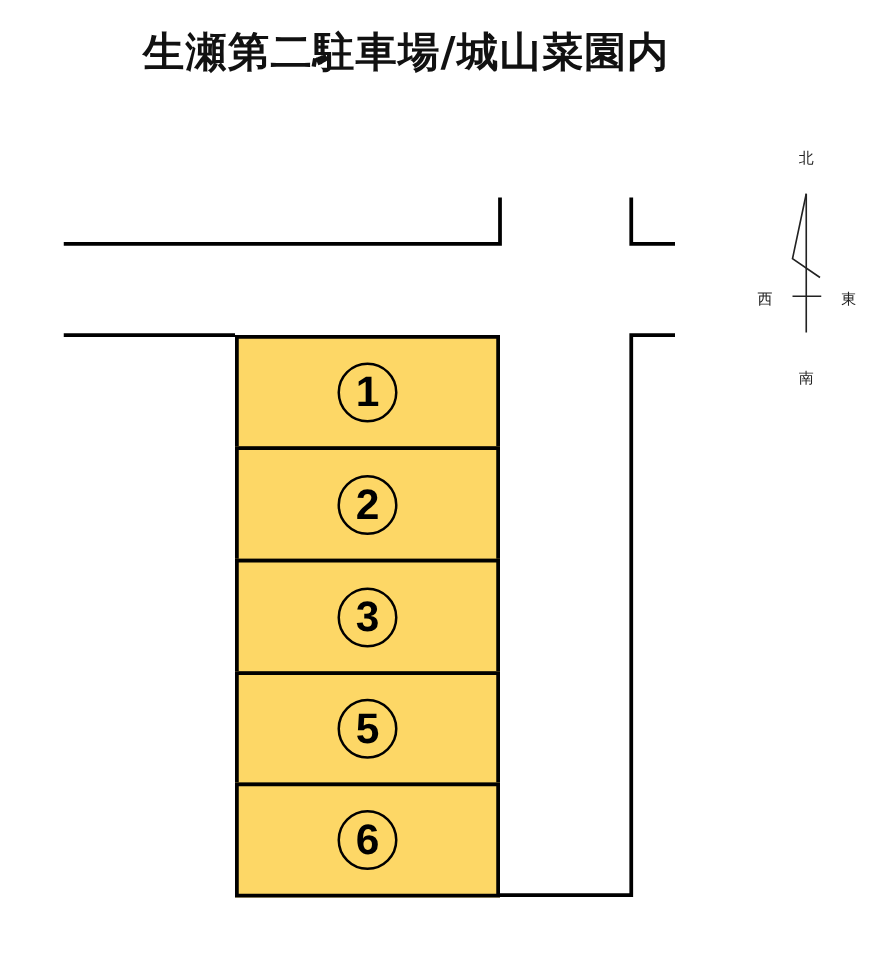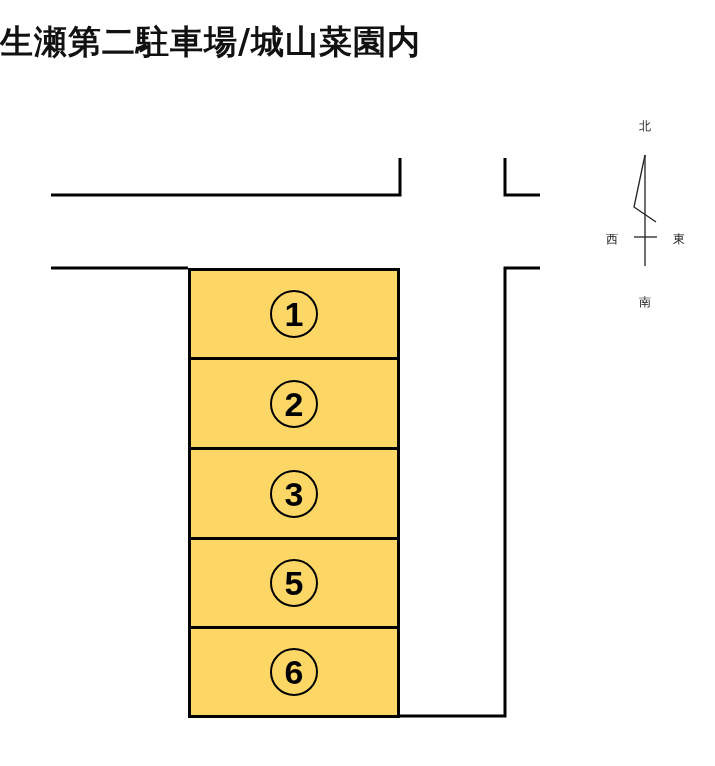--- a/index.html
+++ b/index.html
@@ -1,18 +1,18 @@
 <!DOCTYPE html>
 <html><head>
 <meta charset="utf-8">
 <style>
   html, body { margin:0; padding:0; background:#ffffff; }
   body { width:715px; height:766px; position:relative; overflow:hidden;
          font-family:"DejaVu Sans", sans-serif; }
-  .title { position:absolute; left:0; top:20px; width:650px; 
+  .title { position:absolute; left:0; top:20px; width:650px; text-align:center;
            font-size:33px; font-weight:bold; color:#111; letter-spacing:1px; }
   .map { position:absolute; left:0; top:0; }
   .lot { position:absolute; left:188px; width:212px; background:#FDD766;
          border:3px solid #000; box-sizing:border-box; display:flex;
          align-items:center; justify-content:center; }
   .num { width:48px; height:48px; border:2px solid #000; border-radius:50%;
          box-sizing:border-box; display:flex; align-items:center; justify-content:center;
          font-size:34px; font-weight:bold; color:#000; font-family:"Liberation Sans", sans-serif;
          line-height:1; }
   .cdir { position:absolute; font-size:12px; color:#222; font-family:"DejaVu Sans", sans-serif; }

